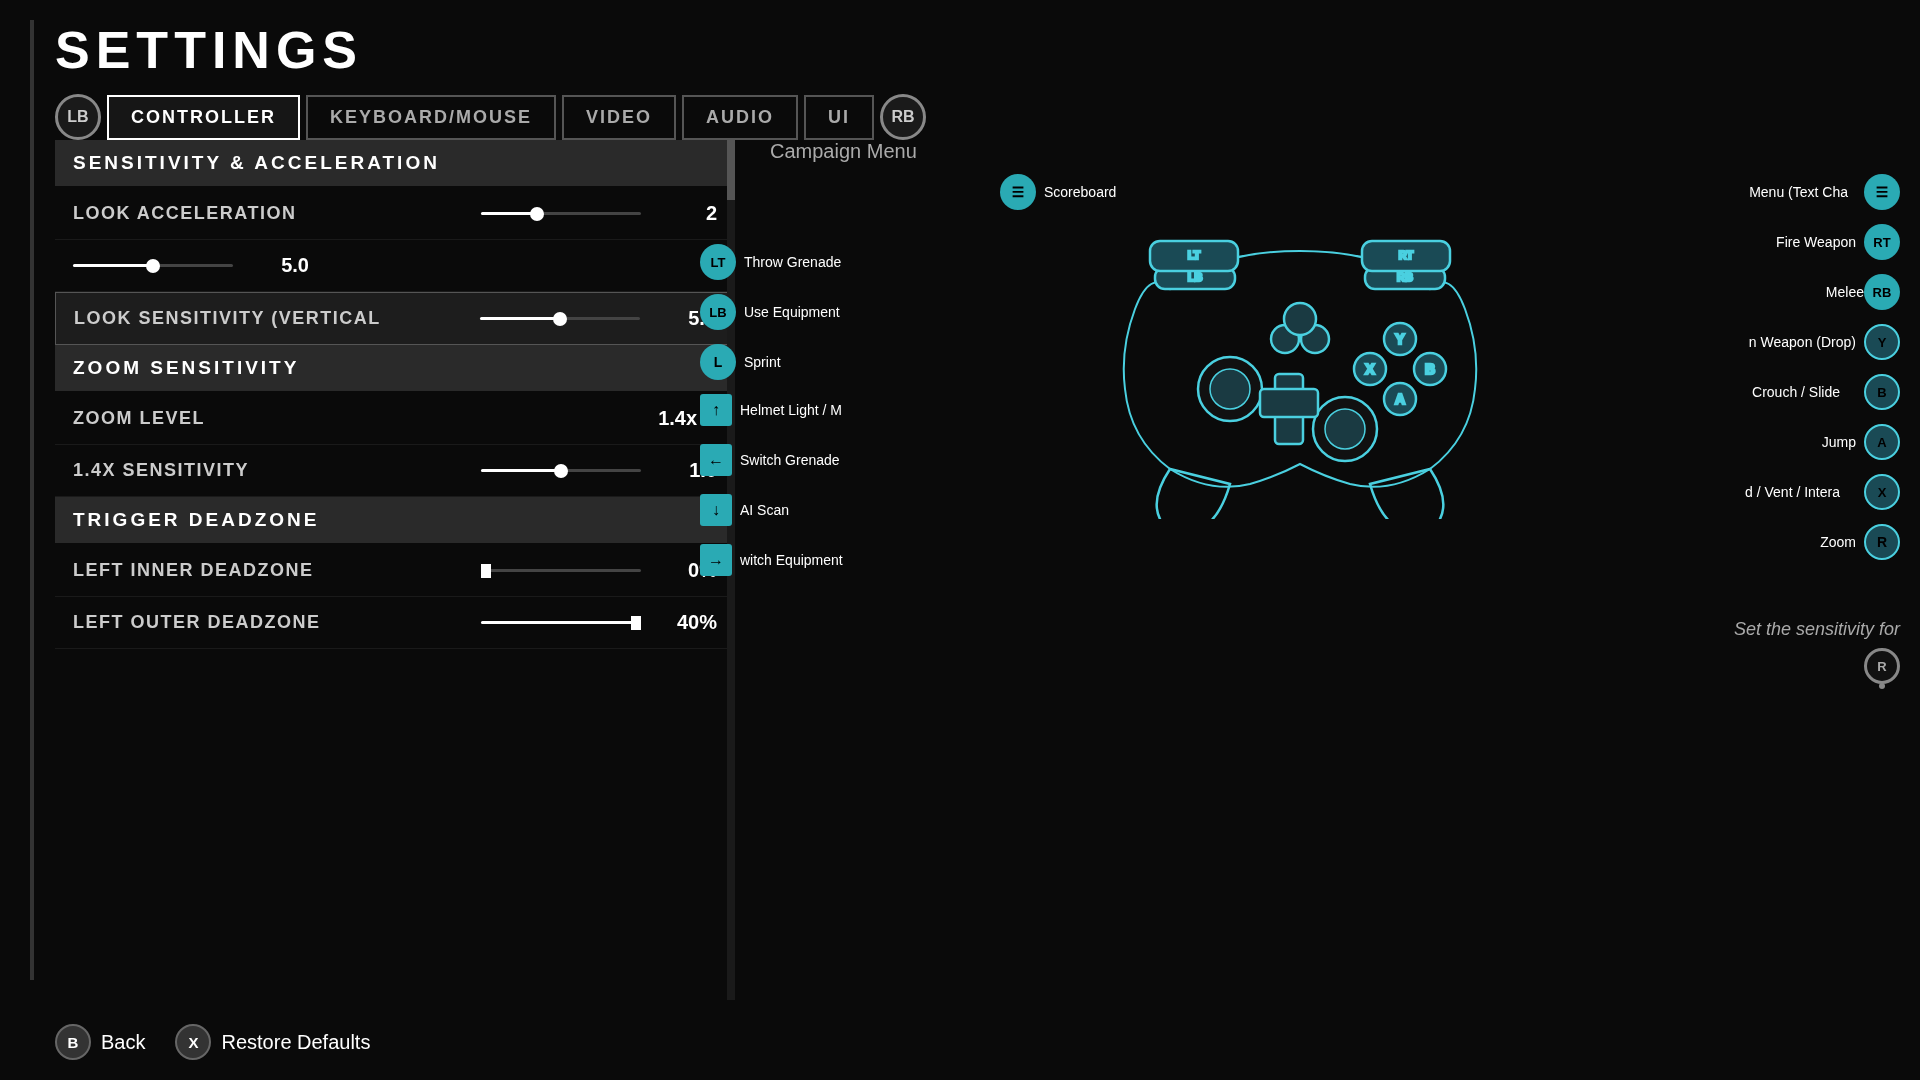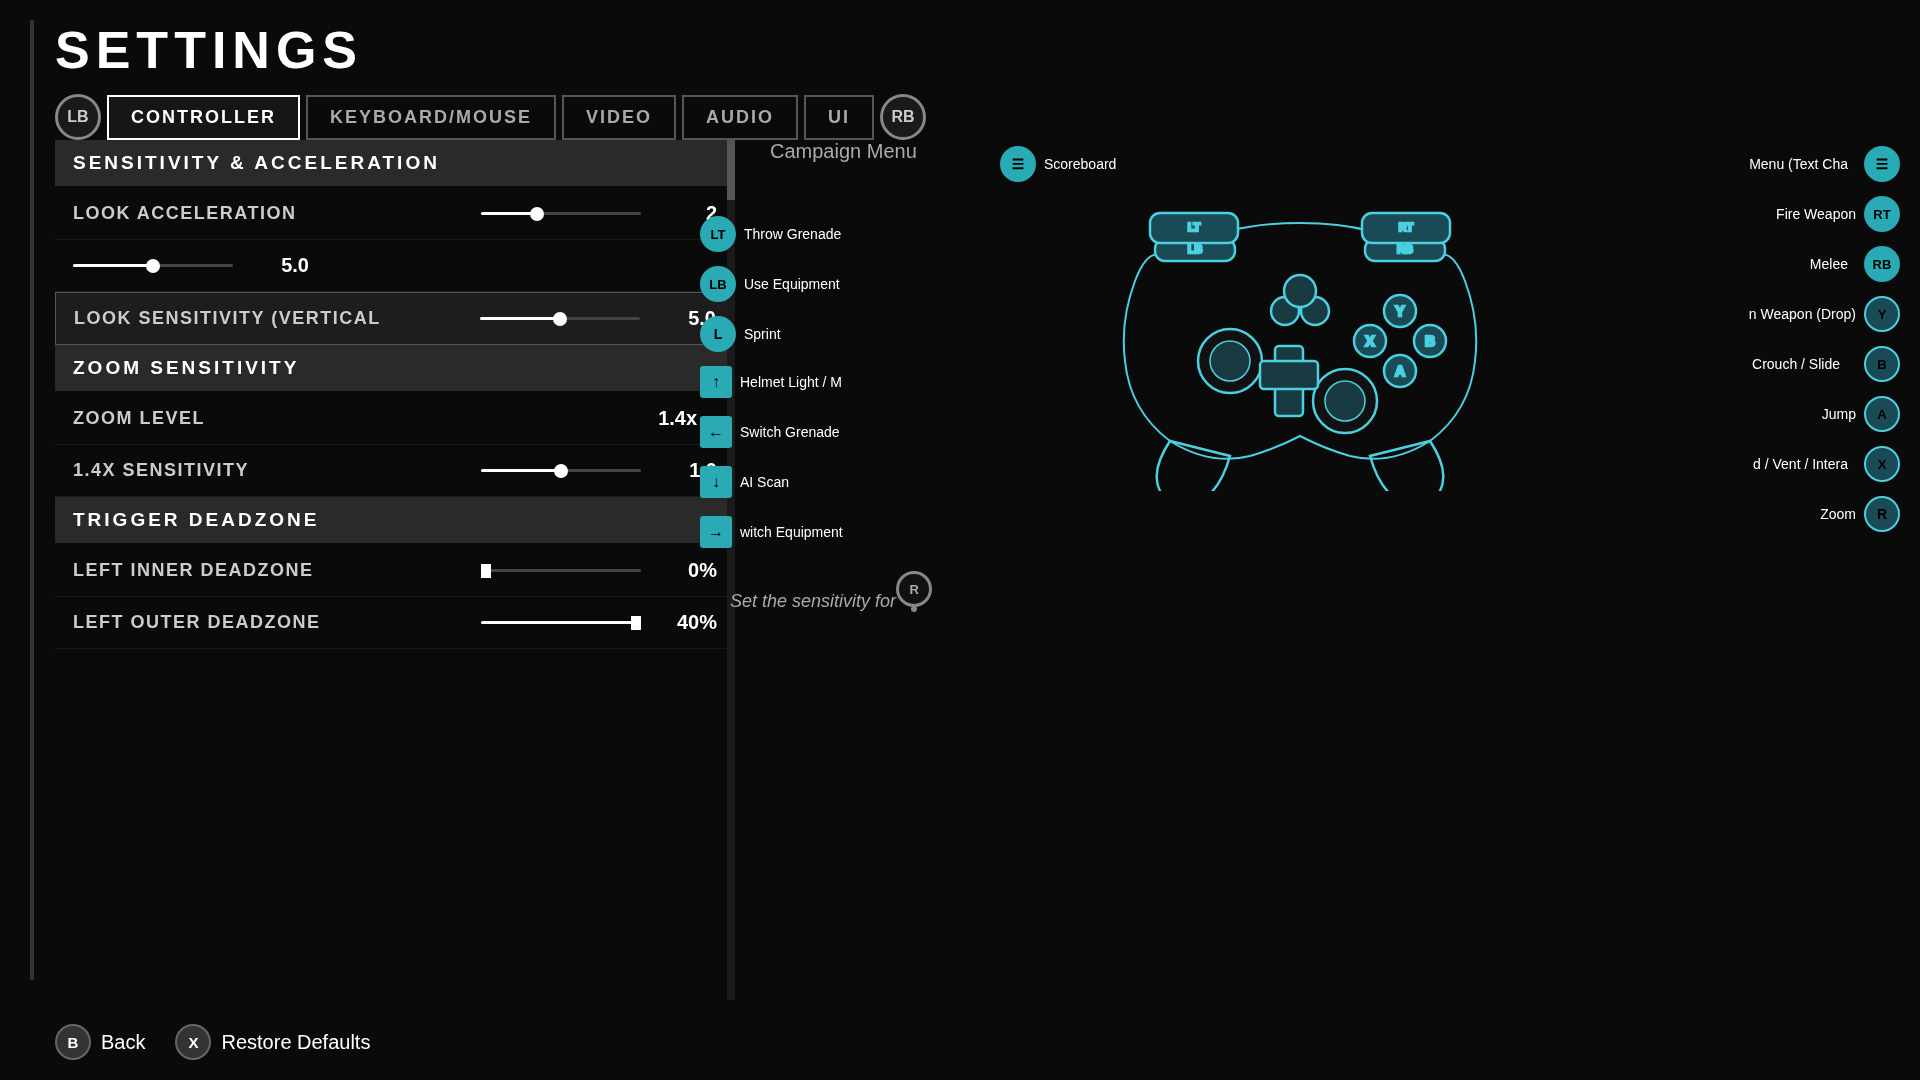--- a/index.html
+++ b/index.html
@@ -194,21 +194,21 @@
       position: absolute;
       top: 140px;
       left: 700px;
       right: 20px;
       bottom: 80px;
     }
 
     .campaign-menu-label {
       font-size: 20px;
       color: #aaaaaa;
-      margin-bottom: 8px;
+      margin-bottom: 36px;
       padding-left: 70px;
     }
 
     .controller-diagram {
       position: relative;
       width: 100%;
       height: 420px;
     }
 
     .btn-circle {
@@ -499,55 +499,55 @@
       <div style="position:absolute; top:0; right:0; display:flex; align-items:center; justify-content:flex-end; gap:16px;">
         <span class="action-text">Menu (Text Cha</span>
         <div class="btn-circle" style="font-size:14px;">☰</div>
       </div>
 
       <div style="position:absolute; top:50px; right:0; display:flex; align-items:center; justify-content:flex-end; gap:8px;">
         <span class="action-text">Fire Weapon</span>
         <div class="btn-circle">RT</div>
       </div>
 
-      <div style="position:absolute; top:100px; right:0; display:flex; align-items:center; justify-content:flex-end; gap:16px;">
+      <div style="position:absolute; top:100px; right:0; display:flex; align-items:center; justify-content:flex-end; gap:0;">
         <span class="action-text">Melee</span>
         <div class="btn-circle">RB</div>
       </div>
 
       <div style="position:absolute; top:150px; right:0; display:flex; align-items:center; justify-content:flex-end; gap:8px;">
         <span class="action-text">n Weapon (Drop)</span>
         <div class="btn-circle" style="background:#1a4a55; border:2px solid #4ad0e0;">Y</div>
       </div>
 
       <div style="position:absolute; top:200px; right:0; display:flex; align-items:center; justify-content:flex-end; gap:24px;">
         <span class="action-text">Crouch / Slide</span>
         <div class="btn-circle" style="background:#1a4a55; border:2px solid #4ad0e0;">B</div>
       </div>
 
       <div style="position:absolute; top:250px; right:0; display:flex; align-items:center; justify-content:flex-end; gap:8px;">
         <span class="action-text">Jump</span>
         <div class="btn-circle" style="background:#1a4a55; border:2px solid #4ad0e0;">A</div>
       </div>
 
-      <div style="position:absolute; top:300px; right:0; display:flex; align-items:center; justify-content:flex-start; gap:16px;">
+      <div style="position:absolute; top:300px; right:0; display:flex; align-items:center; justify-content:flex-start; gap:24px;">
         <span class="action-text">d / Vent / Intera</span>
         <div class="btn-circle" style="background:#1a4a55; border:2px solid #4ad0e0;">X</div>
       </div>
 
       <div style="position:absolute; top:350px; right:0; display:flex; align-items:center; justify-content:flex-end; gap:8px;">
         <span class="action-text">Zoom</span>
         <div class="btn-circle" style="background:#1a4a55; border:2px solid #4ad0e0; font-size:14px;">R</div>
       </div>
 
     </div>
 
   </div>
 
-  <div style="display:flex; align-items:flex-start; gap:0; padding-left:30px; margin-top:-20px;">
+  <div style="display:flex; align-items:flex-end; gap:8px; padding-left:30px; margin-top:-20px;flex-direction:column;">
     <span class="sensitivity-hint" style="padding-left:0;">Set the sensitivity for</span>
 
     <div style="width:36px; height:36px; border-radius:50%; border:3px solid #888; background:#111; display:flex; align-items:center; justify-content:center; position:relative;">
       <span style="font-size:13px; color:#aaa; font-weight:bold;">R</span>
 
       <div style="position:absolute; bottom:-8px; width:6px; height:6px; border-radius:50%; background:#888;"></div>
     </div>
   </div>
 
 </div>

